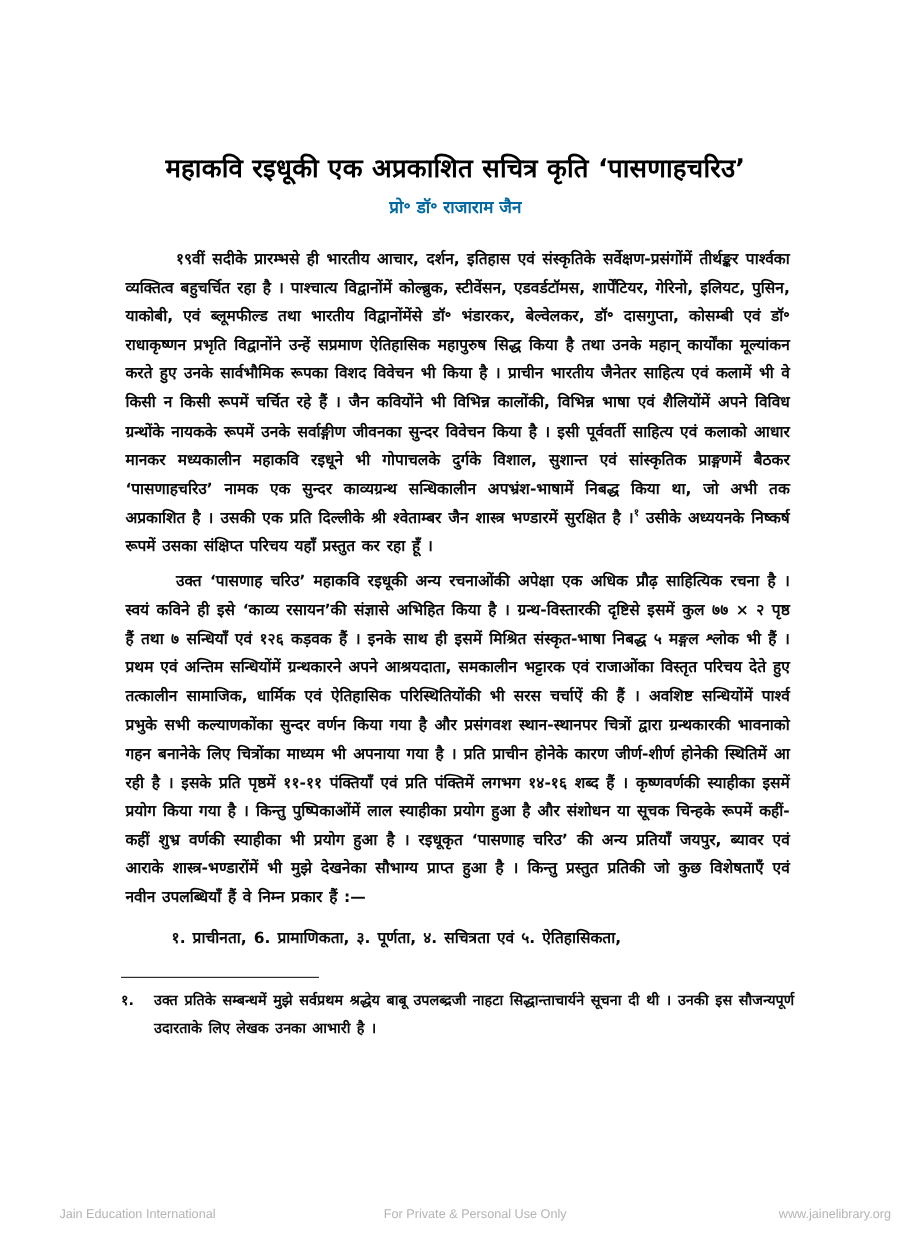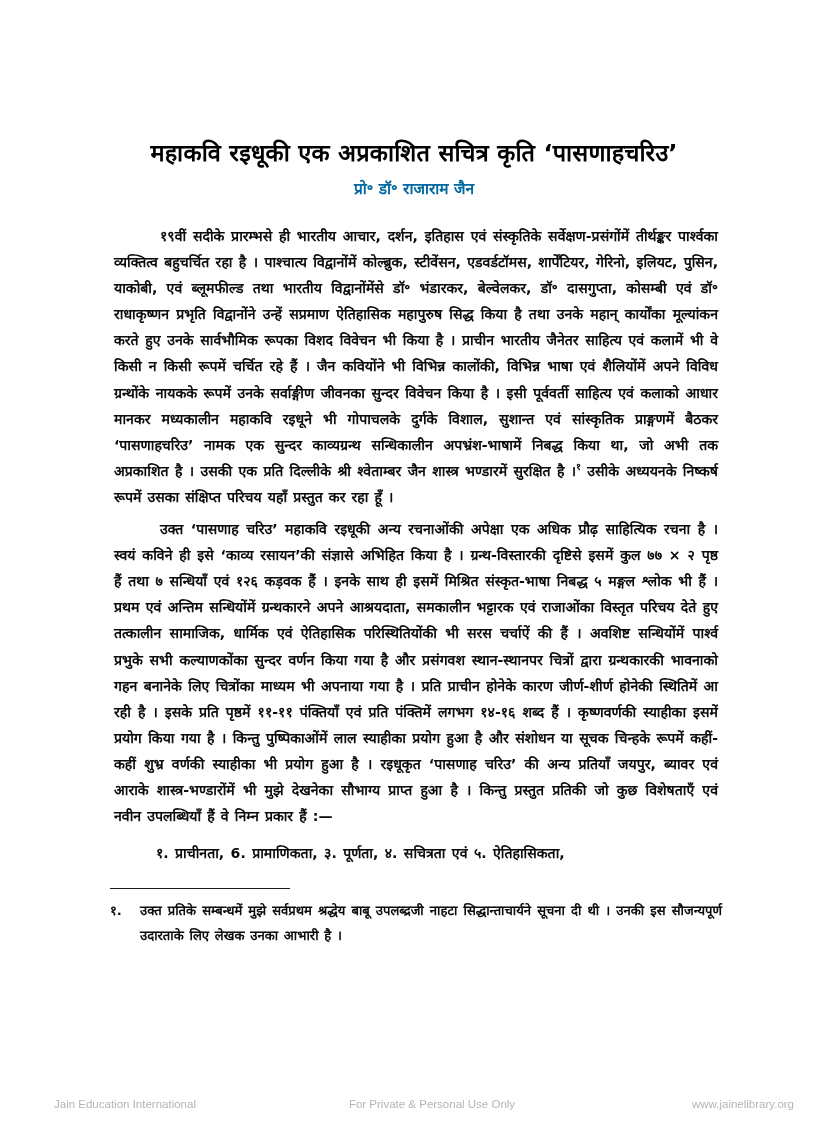--- a/index.html
+++ b/index.html
@@ -155,21 +155,21 @@
   }
 
   .scan-footer .center {
     position: absolute;
     left: 50%;
     transform: translateX(-50%);
   }
 
   .scan-footer .right {
     position: absolute;
-    right: 34px;
+    right: 18px;
   }
 </style>
 </head>
 <body>
 
 <div class="page">
 
   <div class="title-block">
     <h1 class="doc-title">महाकवि रइधूकी एक अप्रकाशित सचित्र कृति ‘पासणाहचरिउ’</h1>
     <div class="doc-byline">प्रो॰ डॉ॰ राजाराम जैन</div>

